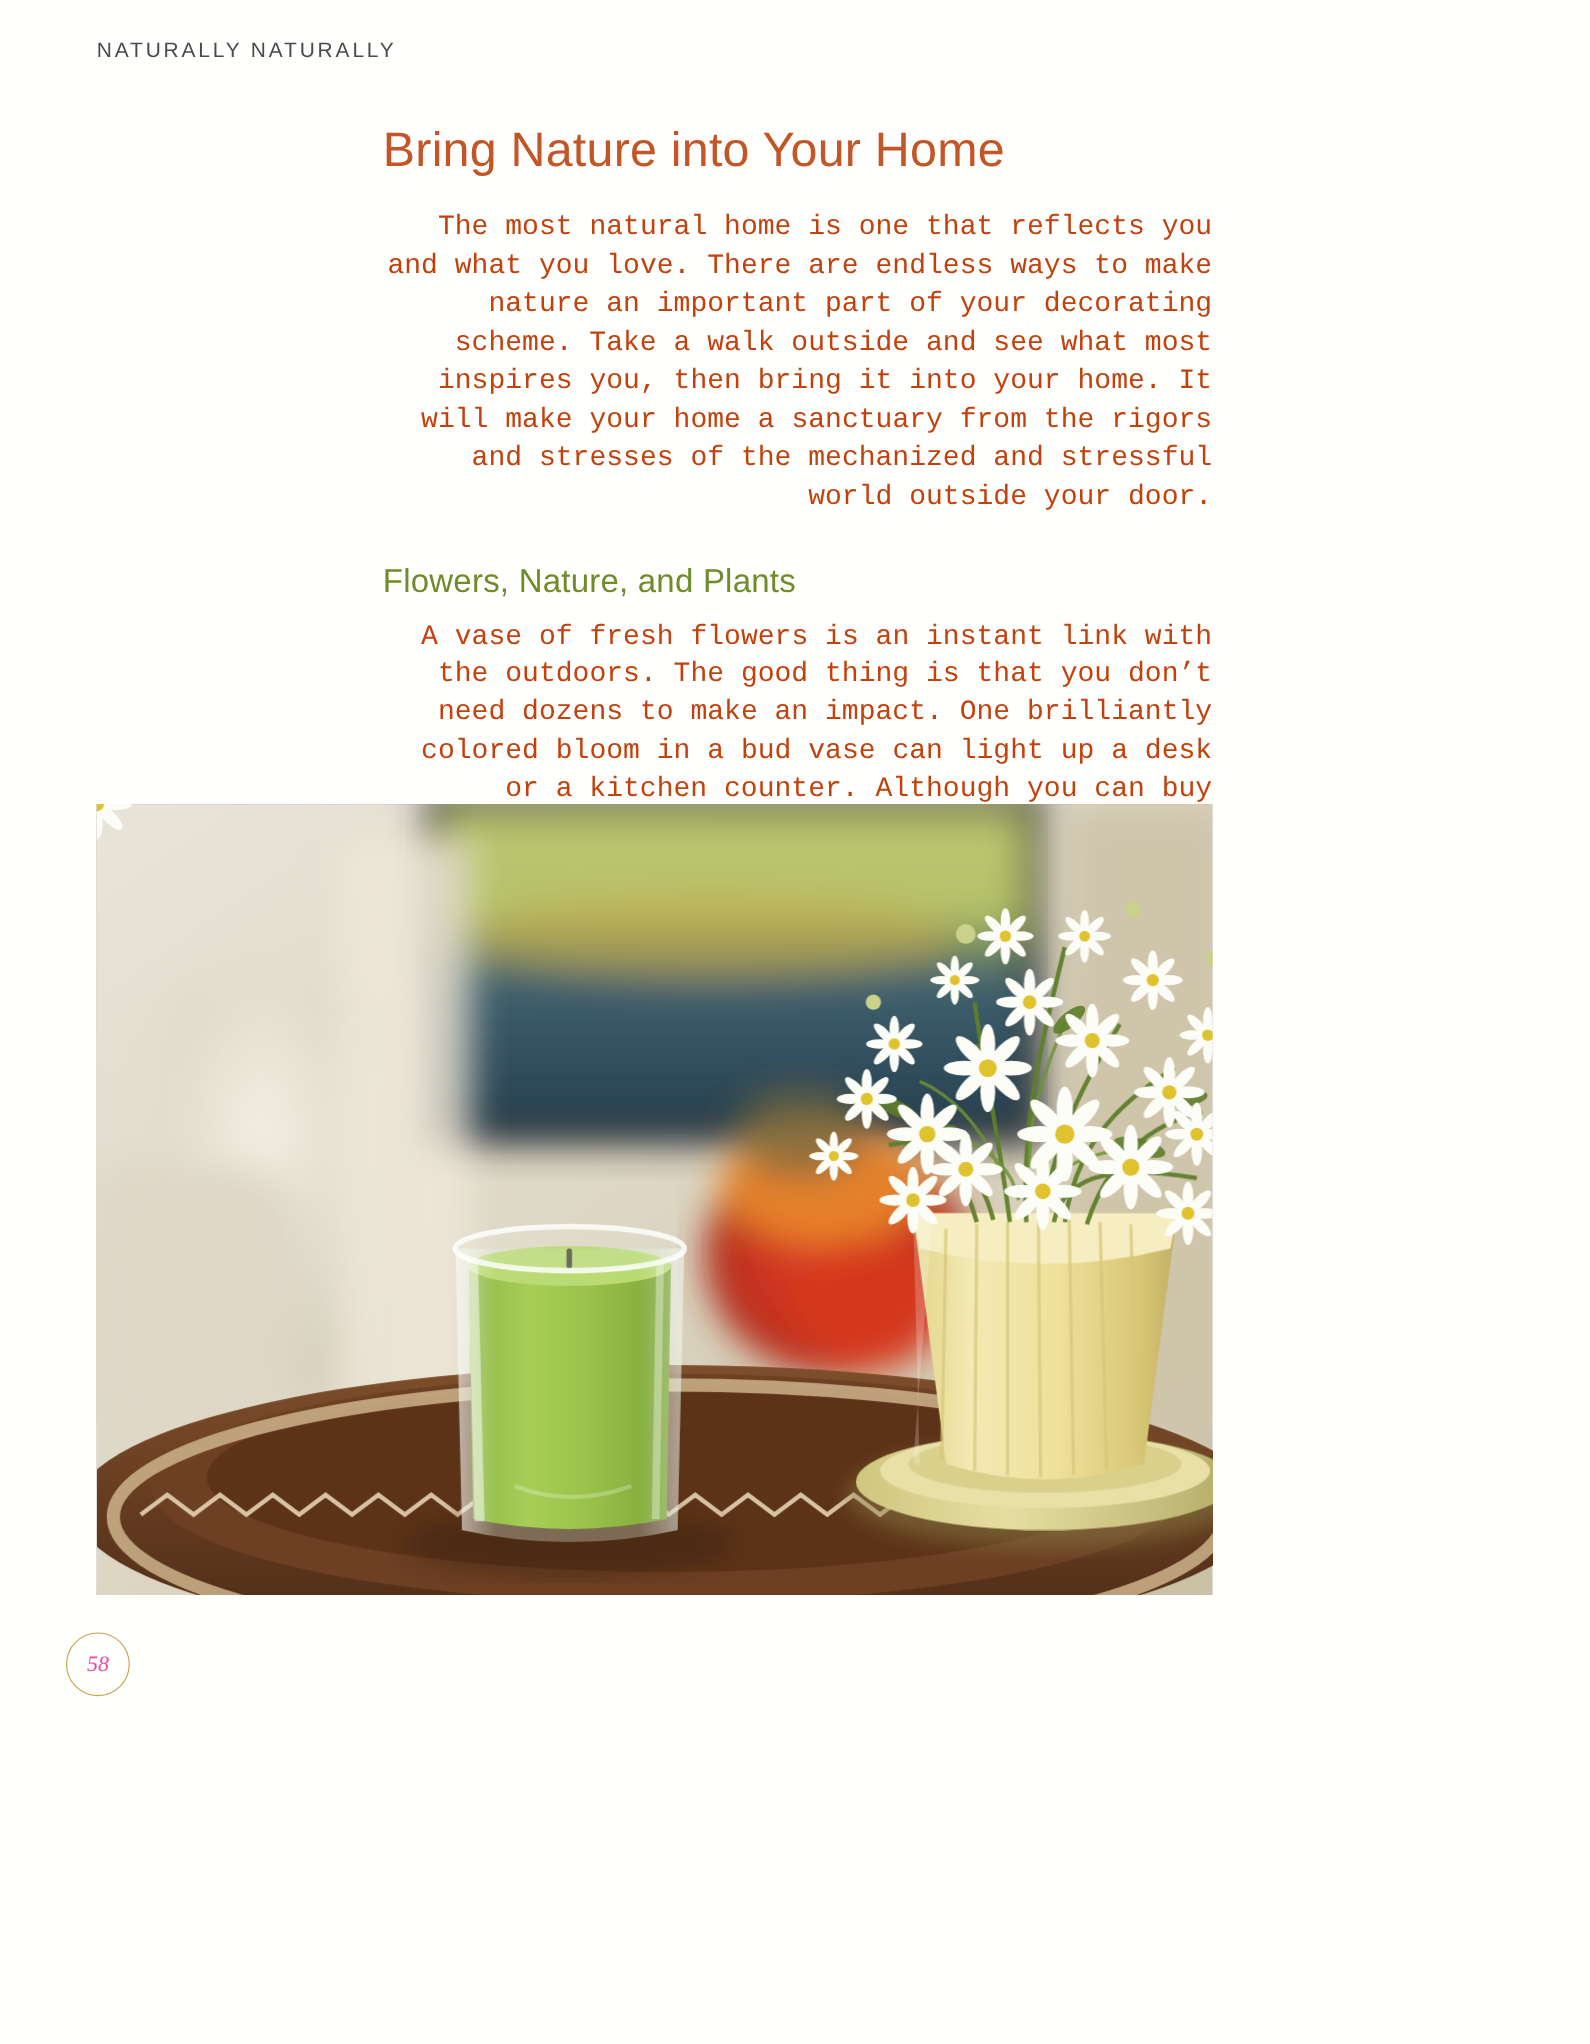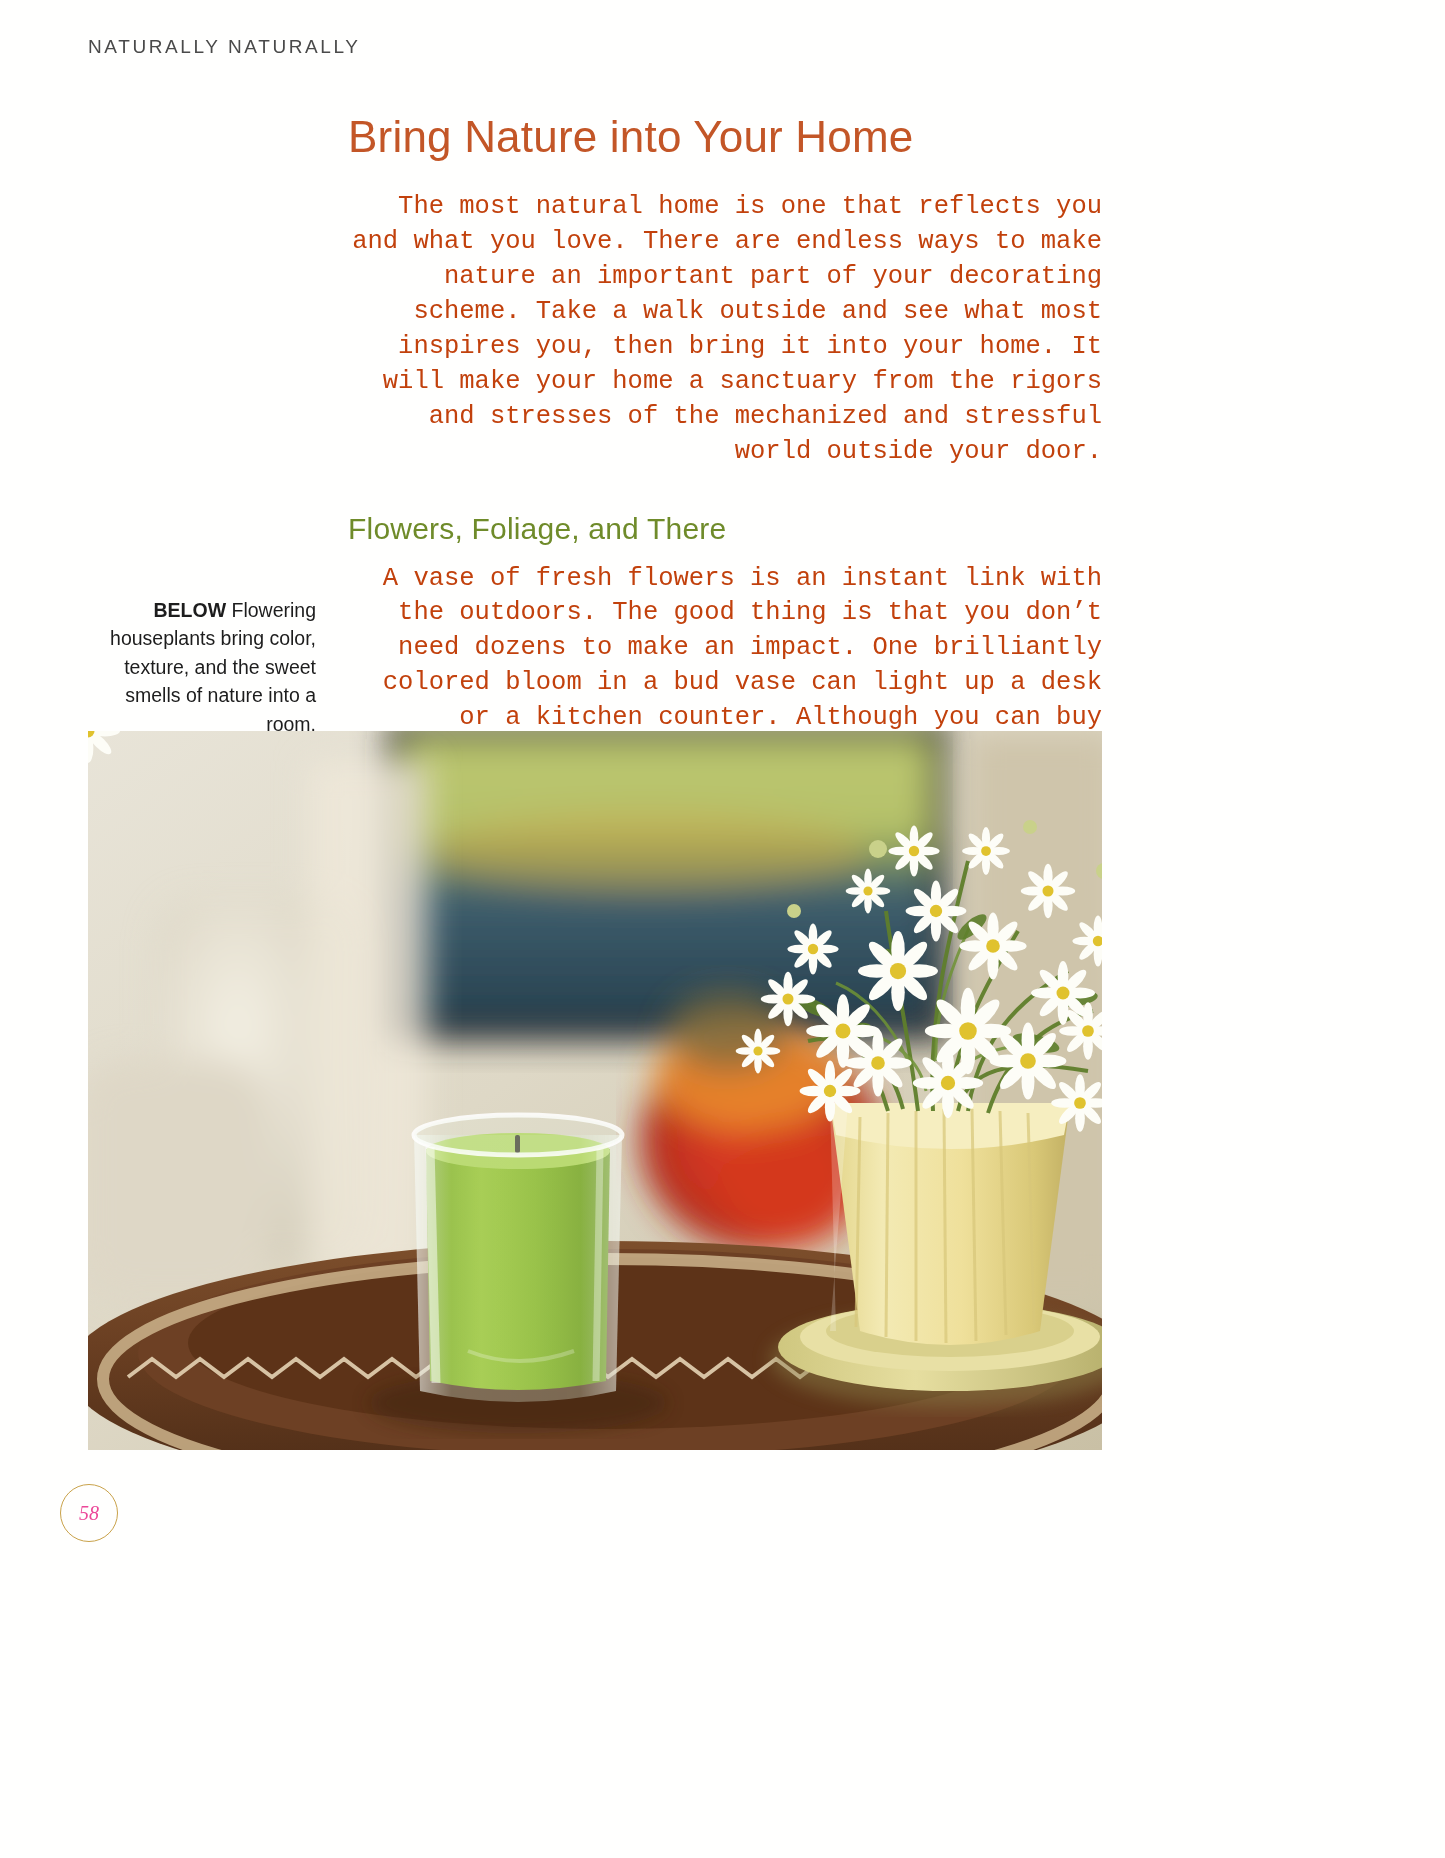--- a/index.html
+++ b/index.html
@@ -121,28 +121,25 @@
 
 <div class="page">
 
   <div class="running-head">NATURALLY NATURALLY</div>
 
   <div class="main-col">
     <h1 class="article-title">Bring Nature into Your Home</h1>
 
     <p class="body-text">The most natural home is one that reflects you and what you love. There are endless ways to make nature an important part of your decorating scheme. Take a walk outside and see what most inspires you, then bring it into your home. It will make your home a sanctuary from the rigors and stresses of the mechanized and stressful world outside your door.</p>
 
-    <h2 class="section-head">Flowers, Foliage, and There</h2>
+    <h2 class="section-head">Flowers, Nature, and Plants</h2>
 
     <p class="body-text">A vase of fresh flowers is an instant link with the outdoors. The good thing is that you don’t need dozens to make an impact. One brilliantly colored bloom in a bud vase can light up a desk or a kitchen counter. Although you can buy practically any kind of fresh flowers all year round from a florist, you’ll find them at their best when they’re in season and local. An added bonus: flowers bought during their natural growing period are often cheaper. Floral arrangements shouldn’t be stiff; they should be loose and unstructured like the</p>
   </div>
 
-  <div class="side-caption">
-    <b>BELOW</b><span> Flowering houseplants bring color, texture, and the sweet smells of nature into a room.</span>
-  </div>
 
   <div class="photo">
     <svg width="1014" height="719" viewBox="0 0 1014 719" xmlns="http://www.w3.org/2000/svg" role="img">
       <defs>
         <linearGradient id="bgWall" x1="0" y1="0" x2="1" y2="1">
           <stop offset="0%" stop-color="#e8e4d8"></stop>
           <stop offset="45%" stop-color="#ded8c6"></stop>
           <stop offset="100%" stop-color="#c9c0a5"></stop>
         </linearGradient>
         <linearGradient id="artG" x1="0" y1="0" x2="0" y2="1">

